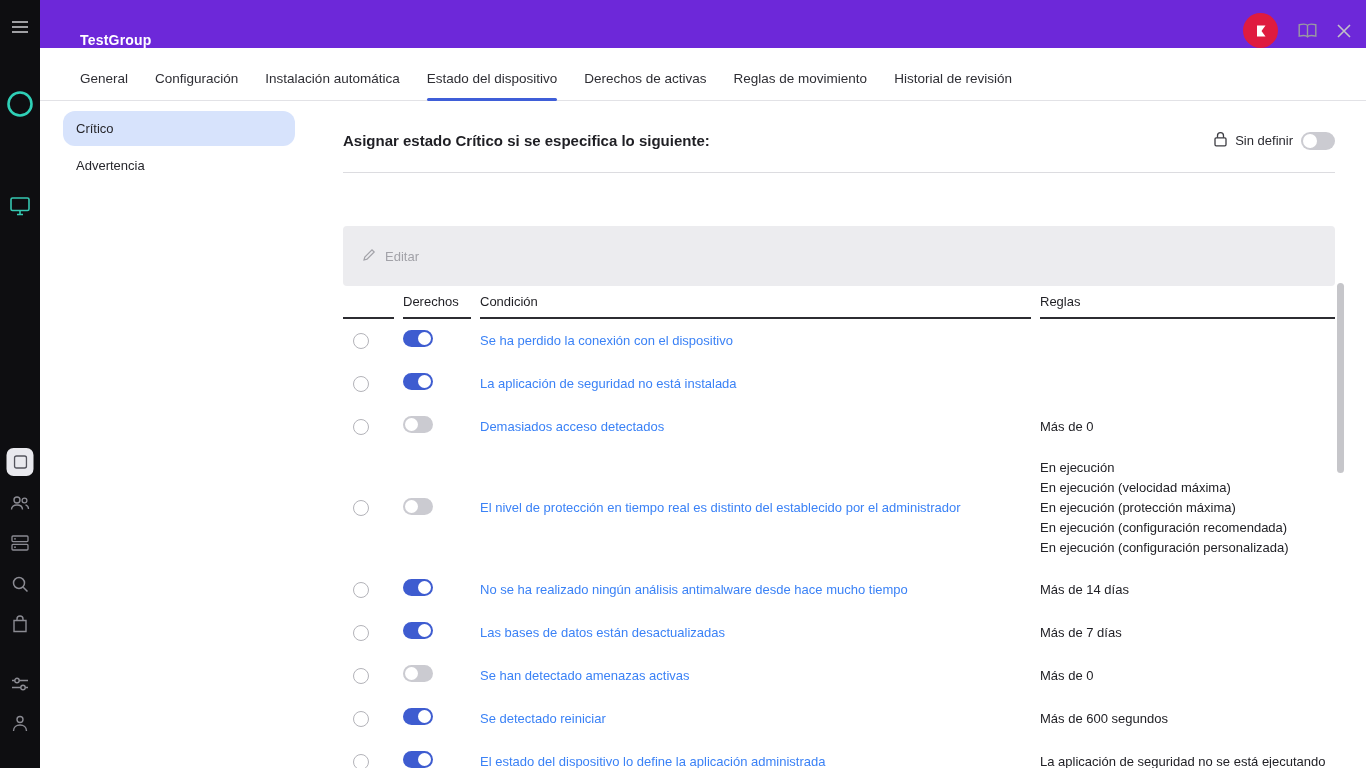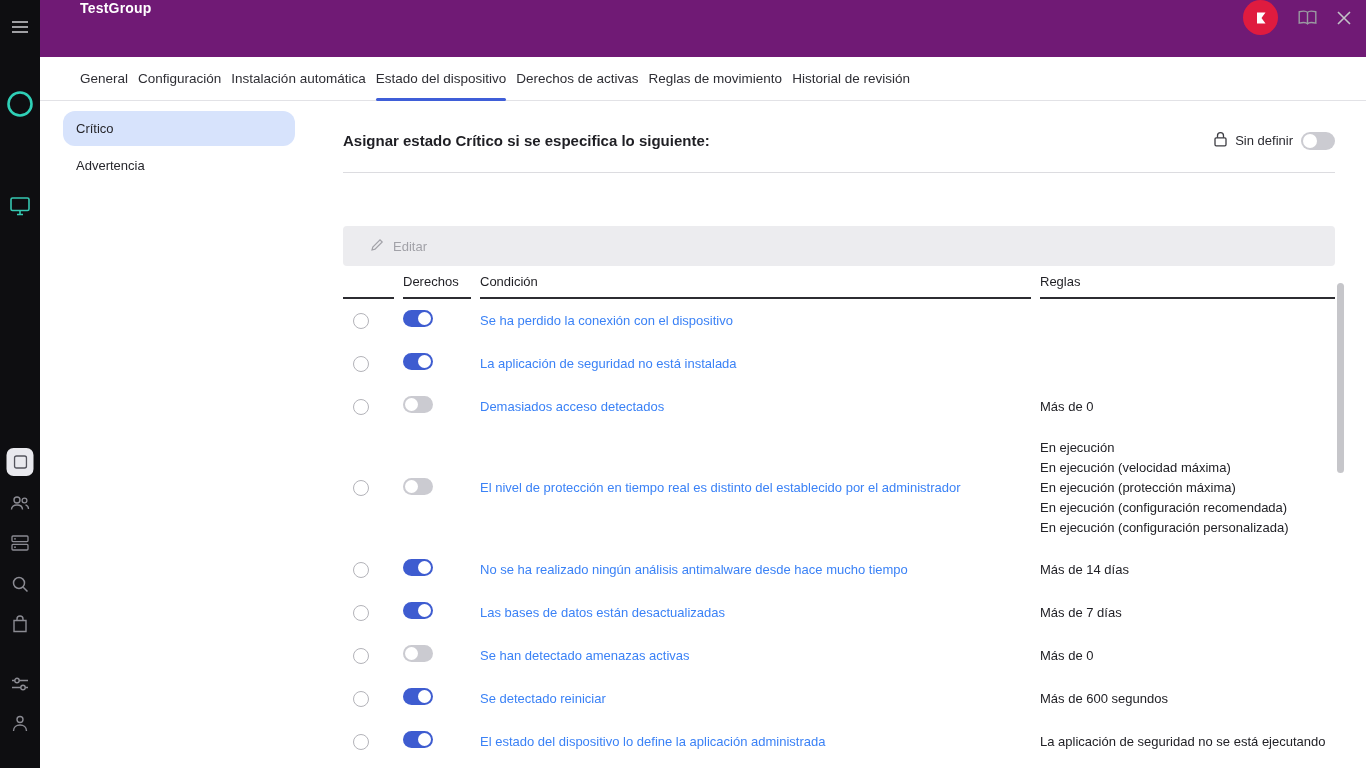--- a/index.html
+++ b/index.html
@@ -7,42 +7,42 @@
   body {
     width:1366px; height:768px; overflow:hidden;
     font-family:"Liberation Sans", sans-serif;
     background:#ffffff; color:#222227;
   }
   
   .rail { position:fixed; left:0; top:0; width:40px; height:768px; background:#0e0e11; z-index:10; }
   .rail-i { position:absolute; left:50%; transform:translateX(-50%); display:flex; align-items:center; justify-content:center; }
   .rail-tool { width:27px; height:28px; background:#e9e9ee; border-radius:7px; }
   
-  .topbar { position:fixed; left:40px; top:0; right:0; height:57px; background:#701a75; display:flex; align-items:flex-start; z-index:9; }
+  .topbar { position:fixed; left:40px; top:0; right:0; height:48px; background:#6d28d9; display:flex; align-items:flex-end; z-index:9; }
   .tb-title { margin-left:40px; color:#ffffff; font-size:14px; font-weight:700; letter-spacing:.2px; }
   .tb-right { margin-left:auto; display:flex; align-items:center; gap:19px; margin-right:15px; }
   .kl-badge { width:35px; height:35px; border-radius:50%; background:#df1b3f; display:flex; align-items:center; justify-content:center; cursor:pointer; }
   .tb-ic { display:flex; align-items:center; justify-content:center; cursor:pointer; }
   
   .page { position:fixed; left:40px; top:57px; width:1326px; height:711px; background:#ffffff; overflow:hidden; }
   
-  .tabs { height:44px; border-bottom:1px solid #e2e2e6; display:flex; align-items:stretch; padding-left:40px; gap:10px; }
+  .tabs { height:44px; border-bottom:1px solid #e2e2e6; display:flex; align-items:stretch; padding-left:40px; gap:27px; }
   .tab { display:flex; align-items:center; font-size:13.5px; color:#2e2e34; cursor:pointer; position:relative; white-space:nowrap; }
   .tab.active::after { content:""; position:absolute; left:0; right:0; bottom:-1px; height:3px; background:#3f5ed8; border-radius:1.5px; }
   
   .content-row { display:flex; height:calc(100% - 44px); }
   .left-nav { flex:0 0 255px; padding-top:10px; padding-left:23px; }
   .nav-item { width:232px; height:35px; display:flex; align-items:center; padding-left:13px; border-radius:12px; font-size:13px; color:#26262b; cursor:pointer; margin-bottom:2px; }
   .nav-item.selected { background:#d7e3fc; }
   .main { flex:1 1 auto; margin-left:48px; margin-right:31px; min-width:0; }
   .heading-row { margin-top:30px; padding-bottom:22px; border-bottom:1px solid #dcdce0; display:flex; align-items:center; }
   .heading-row h1 { margin:0; font-size:15px; font-weight:700; color:#1f1f24; }
   .undef { margin-left:auto; display:flex; align-items:center; gap:8px; font-size:13px; color:#2b2b31; }
   
-  .toolbar { margin-top:53px; background:#ececef; border-radius:4px; height:40px; display:flex; align-items:center; gap:9px; padding-left:27px; color:#a2a2a8; font-size:13px; }
+  .toolbar { margin-top:53px; background:#ececef; border-radius:4px; height:60px; display:flex; align-items:center; gap:9px; padding-left:19px; color:#a2a2a8; font-size:13px; }
   
   .thead, .trow { display:grid; grid-template-columns:51px 68px 551px 1fr; column-gap:9px; }
   .hcell { padding:8px 0; border-bottom:2px solid #2c2c31; font-size:13px; color:#1f1f24; }
   .trow { min-height:43px; align-items:center; }
   .c-radio { display:flex; }
   .radio { width:16px; height:16px; border:1px solid #b3b3b9; border-radius:50%; margin-left:10px; background:#fff; cursor:pointer; flex:0 0 auto; }
   .toggle { width:30px; height:17px; border-radius:9px; position:relative; display:inline-block; cursor:pointer; }
   .toggle.on { background:#3e5cd0; }
   .toggle.off { background:#cbcbd1; }
   .toggle .knob { width:13px; height:13px; background:#fff; border-radius:50%; position:absolute; top:2px; }

